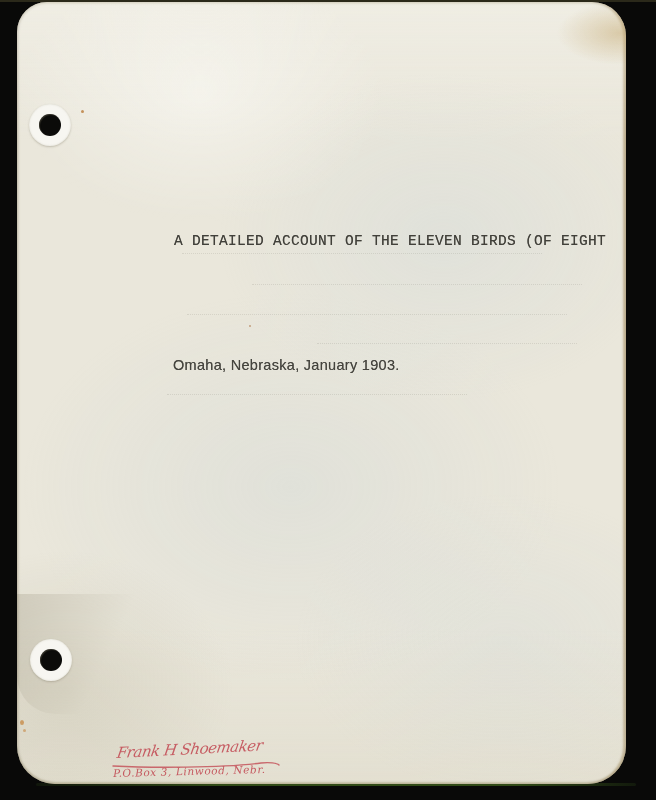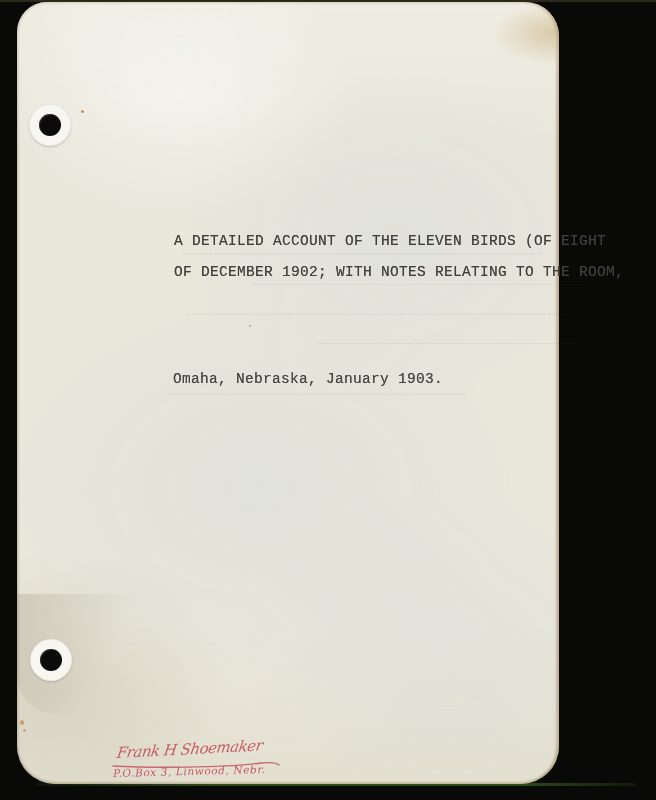--- a/index.html
+++ b/index.html
@@ -27,21 +27,21 @@
   .bottom-edge-green {
     position: absolute;
     left: 36px; top: 783px;
     width: 600px; height: 3px;
     background: linear-gradient(90deg, rgba(46,74,24,0.2), rgba(56,86,26,0.85) 30%, rgba(56,86,26,0.85) 80%, rgba(46,74,24,0.25));
     border-radius: 2px;
   }
   .paper {
     position: absolute;
     left: 17px; top: 2px;
-    width: 542px; height: 782px;
+    width: 609px; height: 782px;
     background: #eae7db;
     border-radius: 30px 34px 38px 38px;
     box-shadow:
       inset -3px 0 2px rgba(150,125,75,0.45),
       inset 0 -2px 2px rgba(120,110,70,0.35),
       inset 2px 0 2px rgba(120,110,90,0.18),
       inset 0 2px 2px rgba(150,145,110,0.25);
   }
   
   .paper-texture {
@@ -96,27 +96,26 @@
     font-size: 14.5px;
     line-height: 30.5px;
     letter-spacing: 0.3px;
     color: #41403a;
     text-shadow: 0 0 0.6px rgba(65,64,58,0.7);
     white-space: nowrap;
   }
   .dateline {
     position: absolute;
     left: 156px; top: 355px;
-    font-family: Liberation Mono, monospace;
+    font-family: Liberation Sans, sans-serif;
     font-size: 14.5px;
     letter-spacing: 0.3px;
     color: #45443e;
     text-shadow: 0 0 0.6px rgba(69,68,62,0.7);
     white-space: nowrap;
-    margin-top: 14px;
   }
   
   .ghost-line {
     position: absolute;
     height: 0;
     border-top: 1px dotted rgba(90,90,75,0.14);
   }
   
   .signature-area {
     position: absolute;
@@ -180,21 +179,20 @@
     </div>
 
     <div class="ghost-line" style="left:165px; top:251px; width:360px;"></div>
     <div class="ghost-line" style="left:235px; top:282px; width:330px;"></div>
     <div class="ghost-line" style="left:170px; top:312px; width:380px;"></div>
     <div class="ghost-line" style="left:300px; top:341px; width:260px;"></div>
     <div class="ghost-line" style="left:150px; top:392px; width:300px;"></div>
 
     <div class="typed-block">
       <div>A DETAILED ACCOUNT OF THE ELEVEN BIRDS (OF EIGHT</div>
-      <div>OF DECEMBER 1902; WITH NOTES RELATING TO THE ROOM,</div>
     </div>
 
     <div class="dateline">Omaha, Nebraska, January 1903.</div>
 
     <div class="signature-area">
       <div class="signature-name">Frank H Shoemaker</div>
       <svg class="signature-flourish" width="170" height="14" viewBox="0 0 170 14">
         <path d="M2 10 C 40 12, 110 12, 150 7 C 158 6, 166 7, 168 9" fill="none" stroke="#c4525a" stroke-width="1.4" stroke-linecap="round" opacity="0.85"></path>
       </svg>
       <div class="signature-address">P.O.Box 3, Linwood, Nebr.</div>

